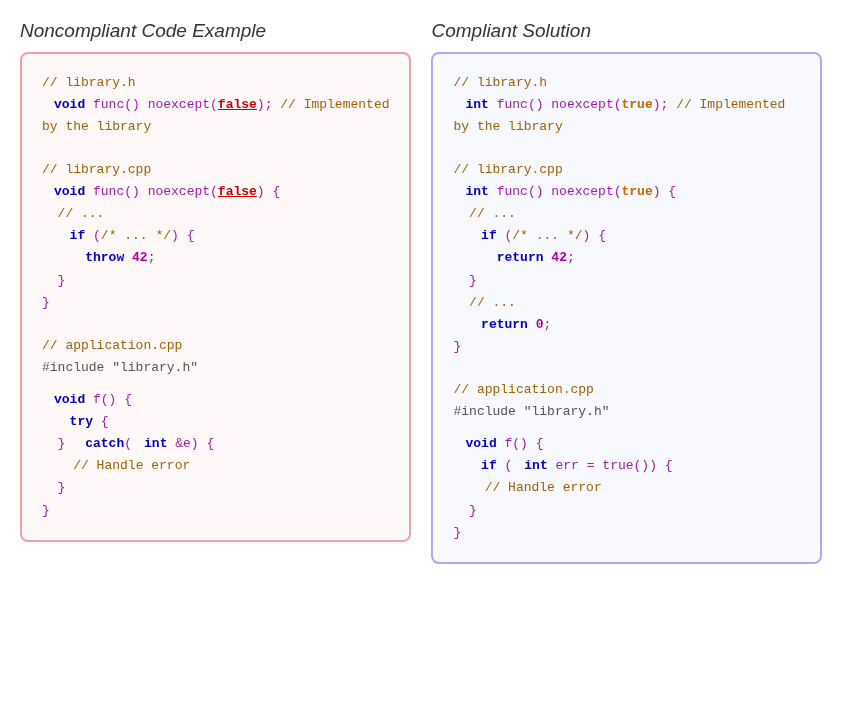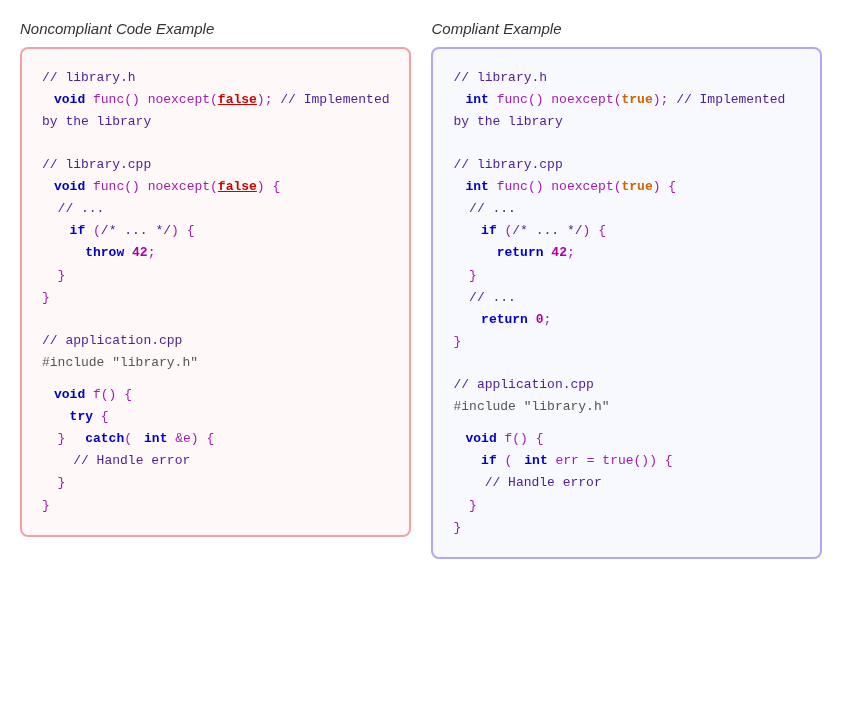--- a/index.html
+++ b/index.html
@@ -21,21 +21,21 @@
       gap: 20px;
       align-items: flex-start;
     }
 
     .column {
       flex: 1;
     }
 
     .column-title {
       font-style: italic;
-      font-size: 15px;
+      font-size: 19px;
       color: #333;
       margin-bottom: 10px;
       font-weight: 400;
     }
 
     .code-box {
       border-radius: 8px;
       padding: 18px 20px;
       font-family: 'Courier New', Courier, monospace;
       font-size: 13px;
@@ -56,21 +56,21 @@
       display: block;
       white-space: pre;
     }
 
     .blank {
       display: block;
       height: 0.8em;
     }
 
     
-    .c-comment { color: #4c1d95; }
+    .c-comment { color: #a16207; }
     .c-keyword { color: #0000cc; font-weight: bold; margin-left: 12px; }
     .c-bool-false { color: #cc0000; font-weight: bold; text-decoration: underline; }
     .c-bool-true { color: #cc6600; font-weight: bold; }
     .c-default { color: #a21caf; }
     .c-number { color: #aa00aa; font-weight: bold; }
     .c-preprocessor { color: #555555; }
   </style>
 </head>
 <body>
 
@@ -104,21 +104,21 @@
       <span class="code-line"><span class="c-default">  </span><span class="c-keyword">try</span><span class="c-default"> {</span></span>
       <span class="code-line"><span class="c-default">  } </span><span class="c-keyword">catch</span><span class="c-default">(</span><span class="c-keyword">int</span><span class="c-default"> &amp;e) {</span></span>
       <span class="code-line"><span class="c-default">    </span><span class="c-comment">// Handle error</span></span>
       <span class="code-line c-default">  }</span>
       <span class="code-line c-default">}</span>
 
     </div>
   </div>
 
   <div class="column">
-    <div class="column-title">Compliant Example</div>
+    <div class="column-title">Compliant Solution</div>
     <div class="code-box compliant">
 
       <span class="code-line c-comment">// library.h</span>
       <span class="code-line"><span class="c-keyword">int</span><span class="c-default"> func() noexcept(</span><span class="c-bool-true">true</span><span class="c-default">); </span><span class="c-comment">// Implemented</span></span>
       <span class="code-line c-comment">by the library</span>
       <span class="blank"></span>
       <span class="blank"></span>
 
       <span class="code-line c-comment">// library.cpp</span>
       <span class="code-line"><span class="c-keyword">int</span><span class="c-default"> func() noexcept(</span><span class="c-bool-true">true</span><span class="c-default">) {</span></span>

